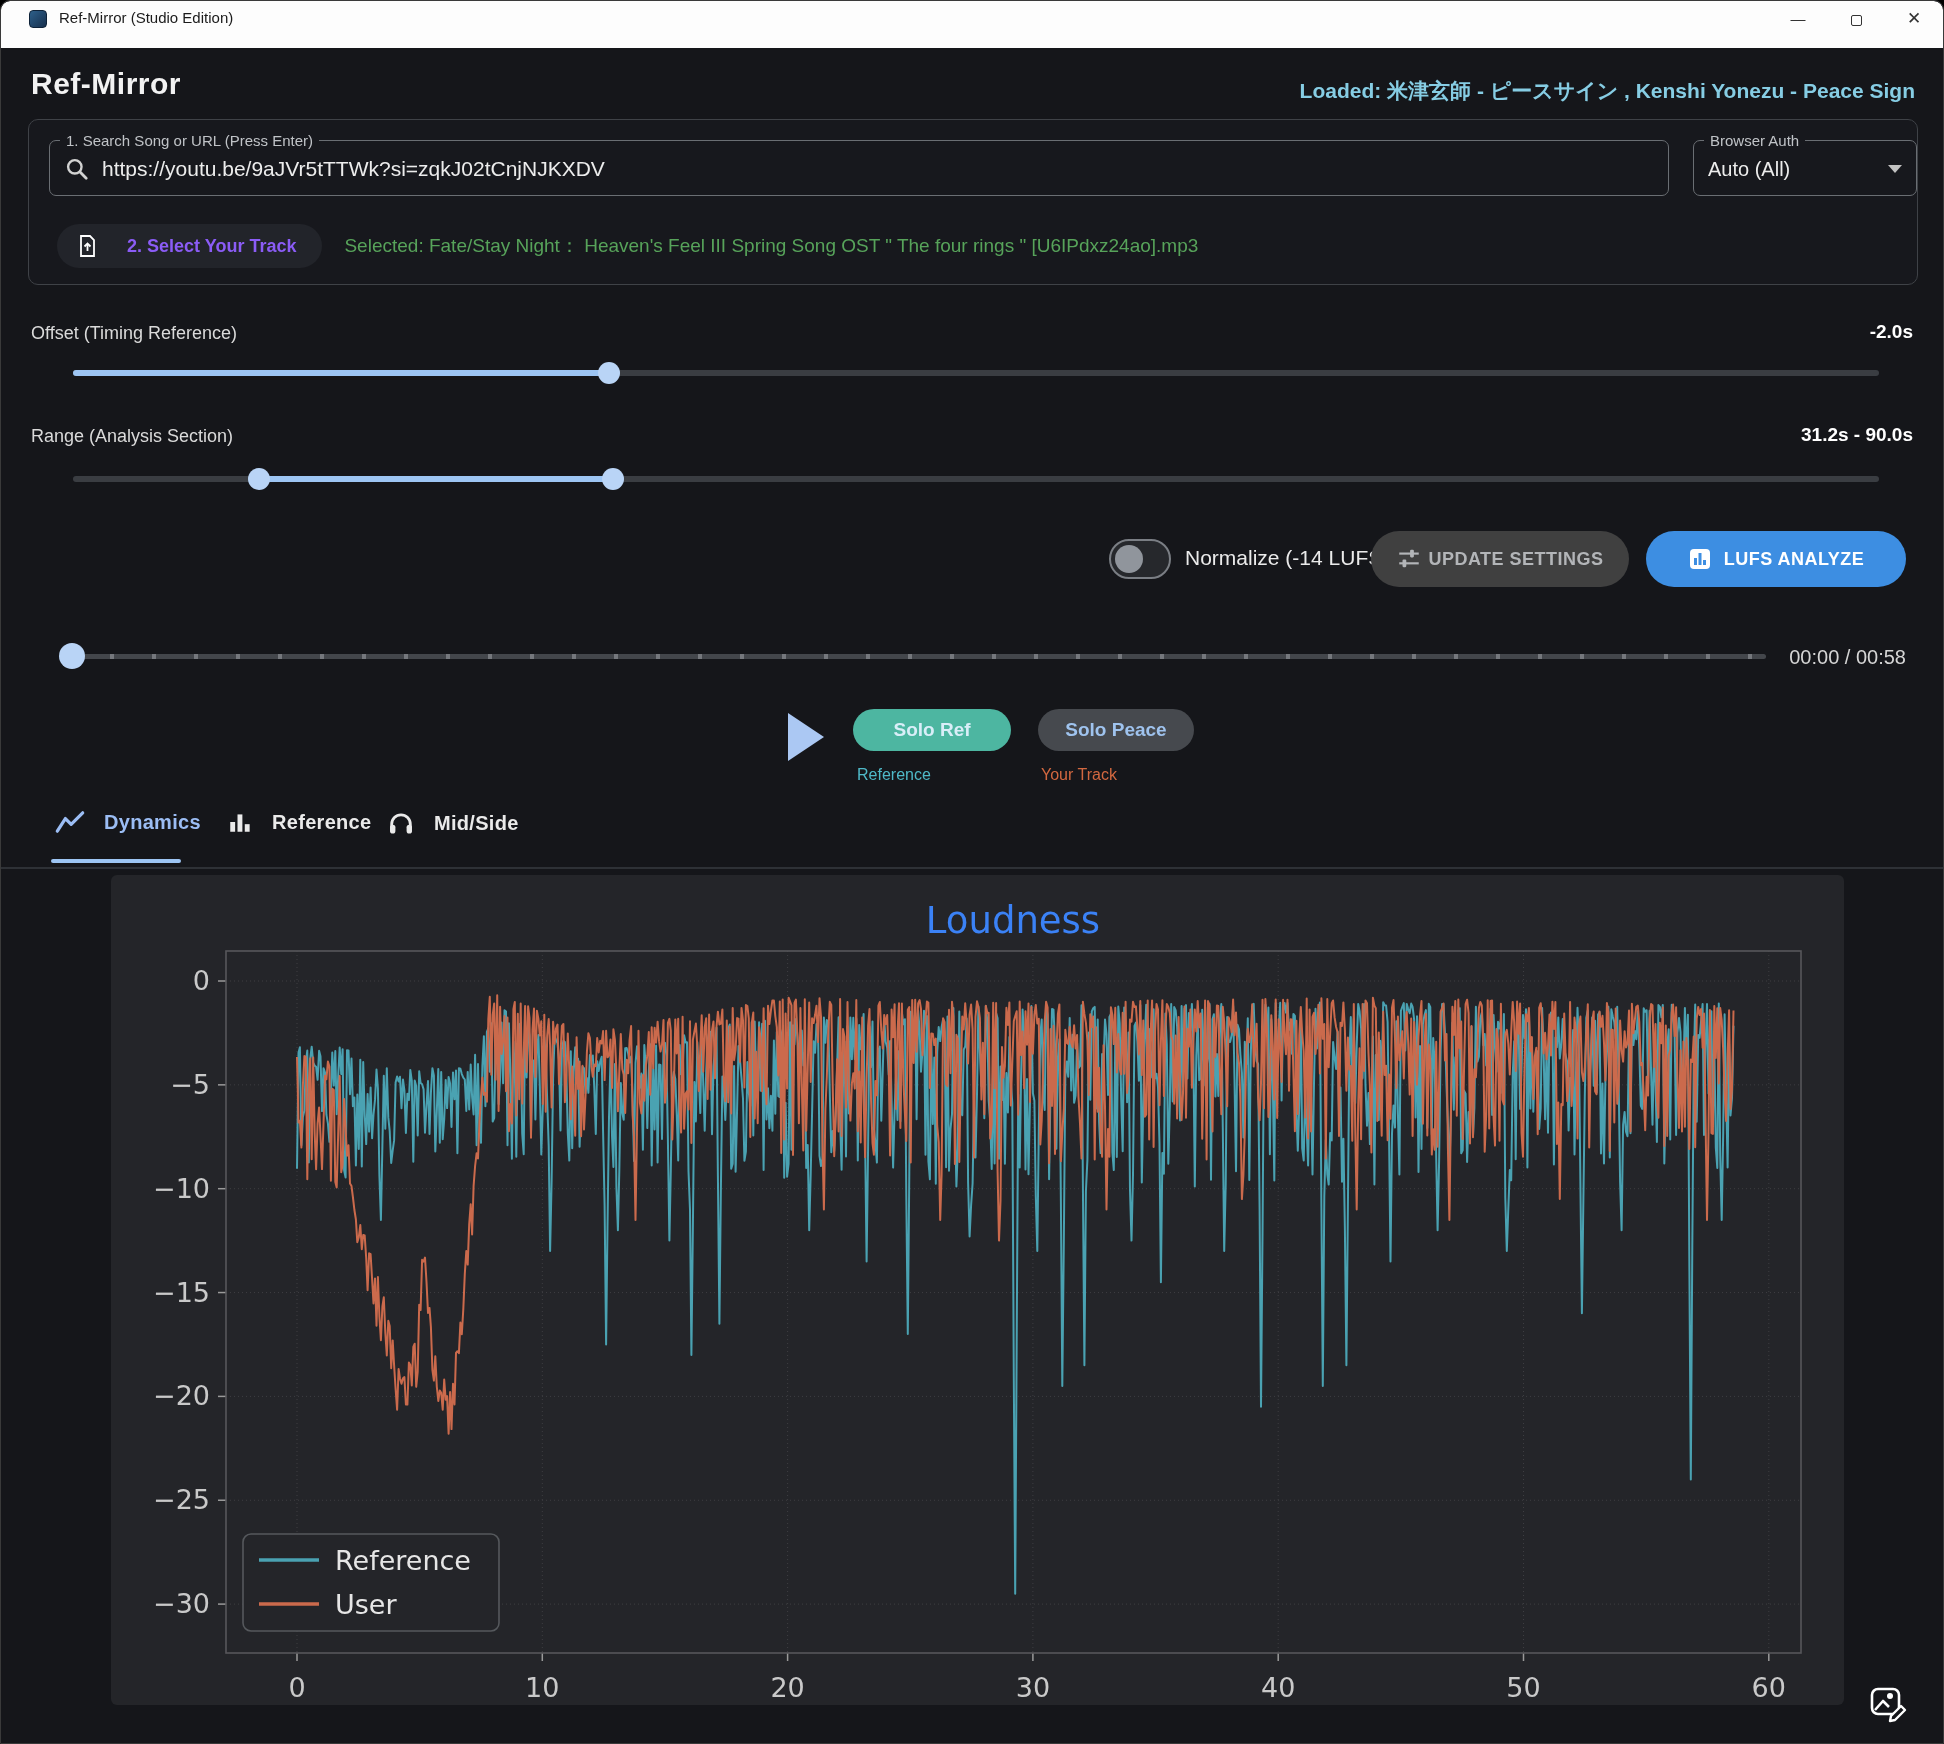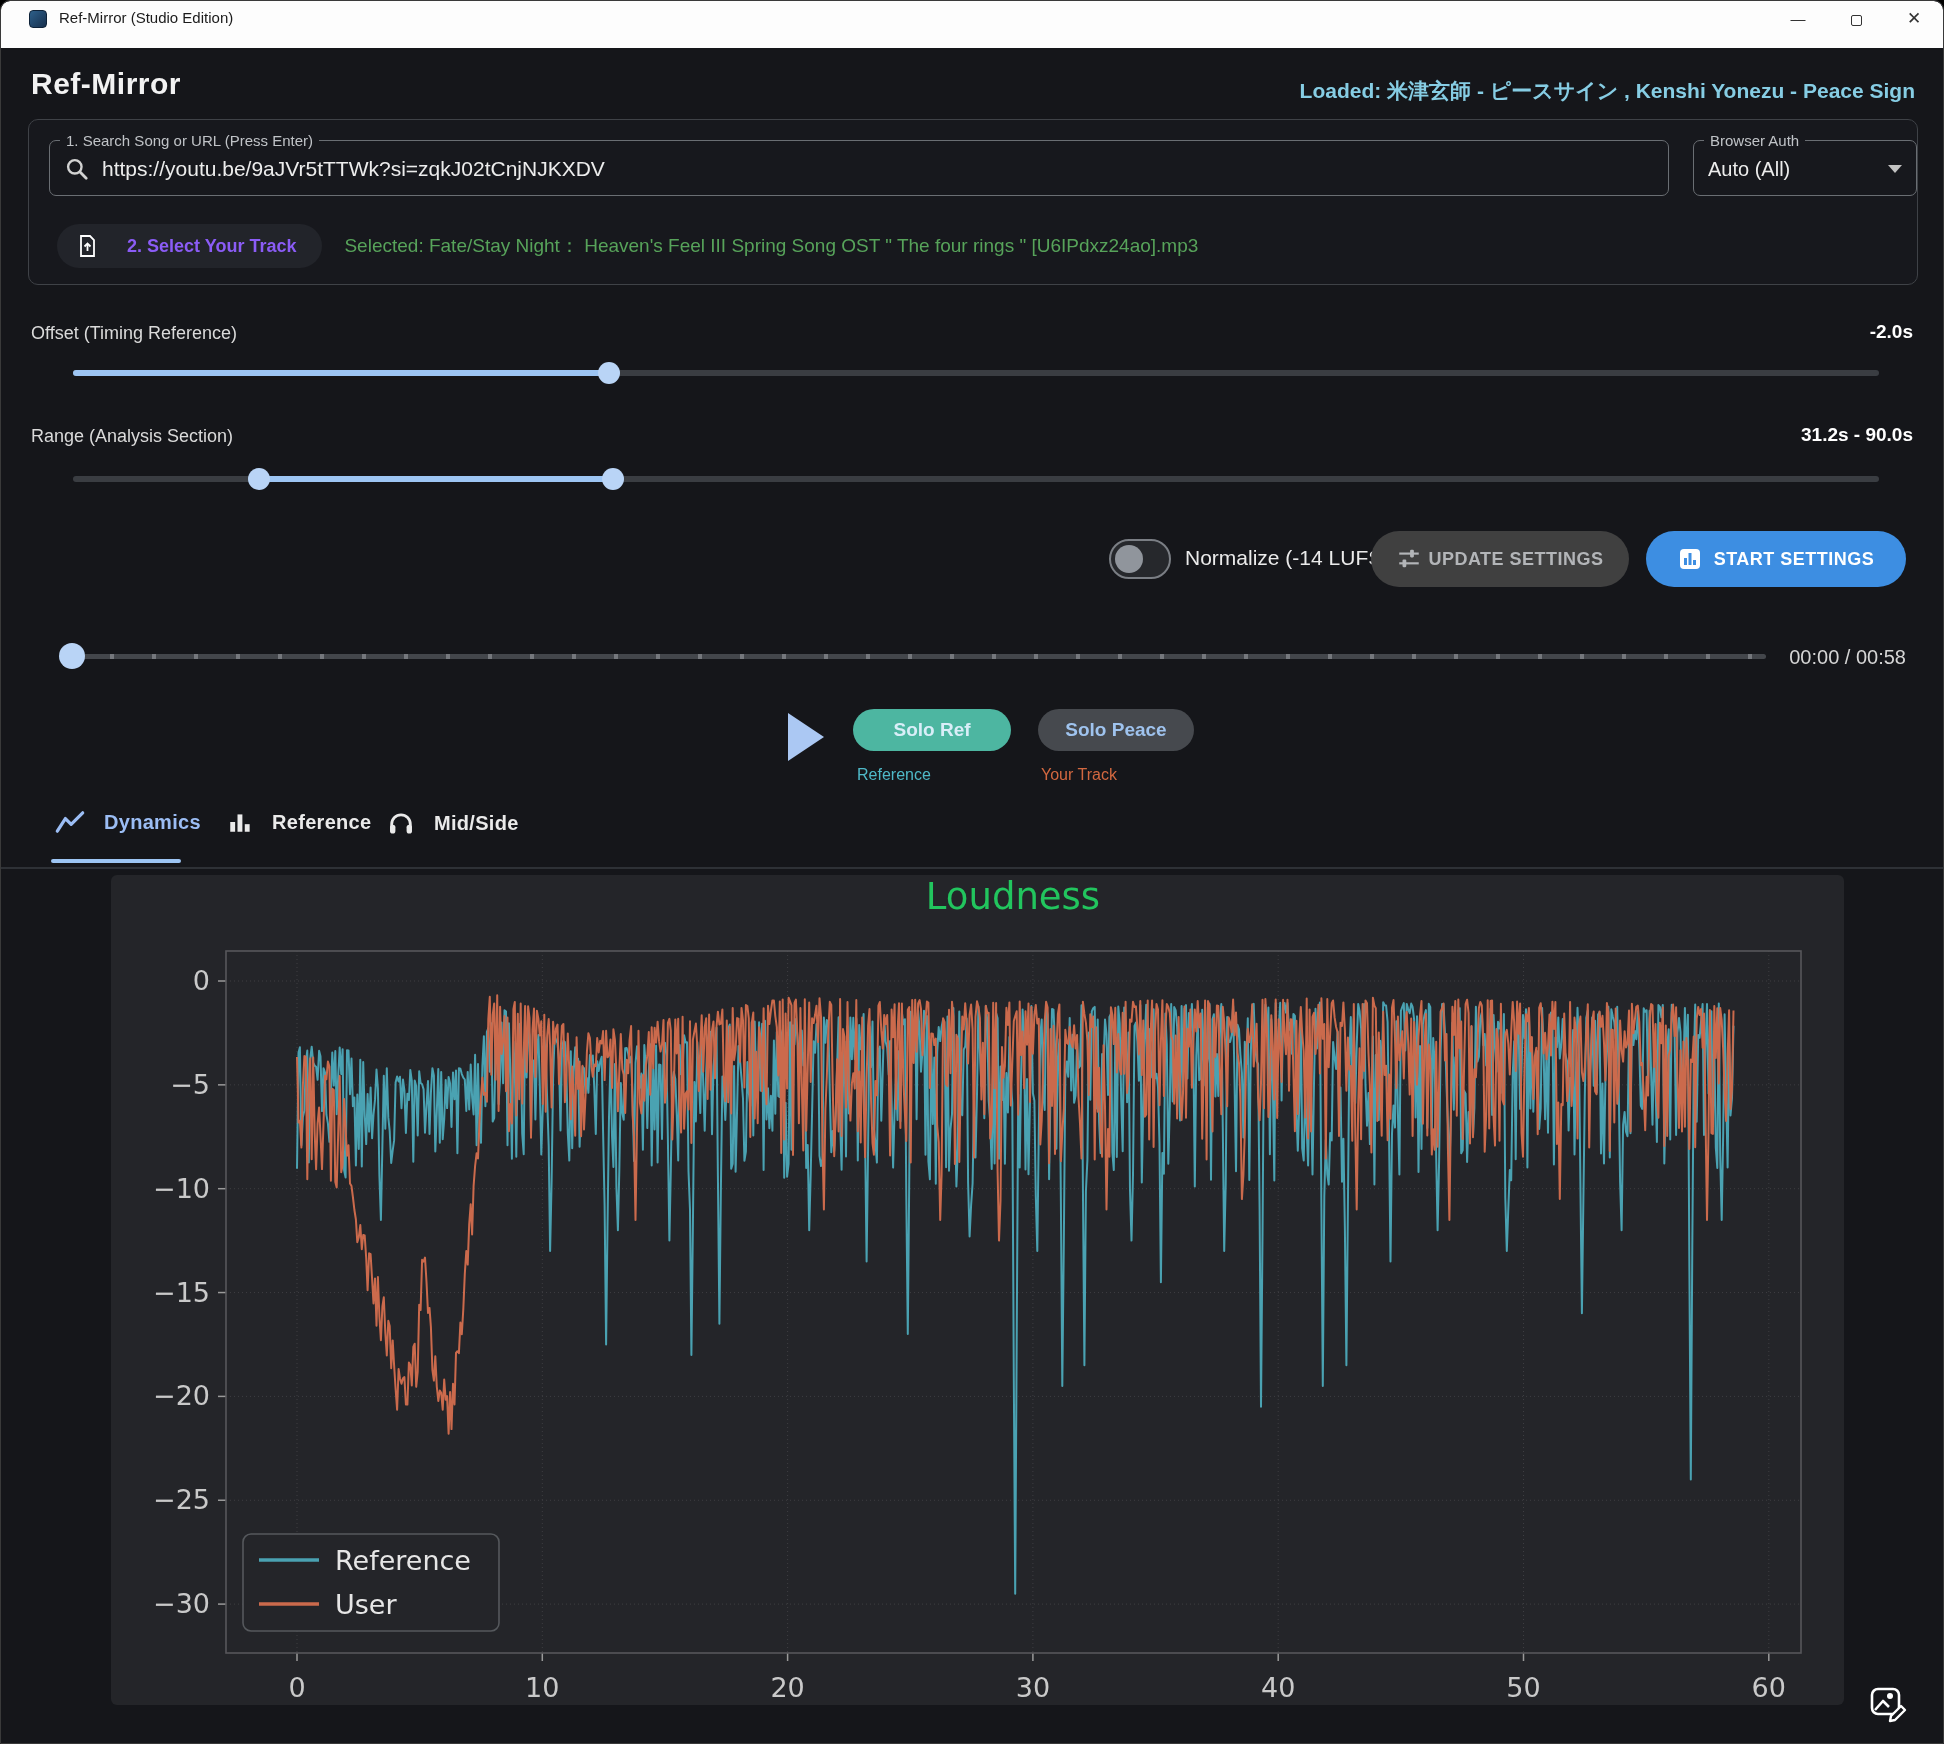--- a/index.html
+++ b/index.html
@@ -70,22 +70,22 @@
   .sub-user { position:absolute; left:1040px; top:765px; font-size:16px; color:#d26840; }
   
   .tabs { position:absolute; left:0; top:798px; width:1944px; height:68px; }
   .tab { position:absolute; top:10px; display:flex; align-items:center; gap:19px; font-weight:bold; font-size:20px; letter-spacing:.3px; }
   .tab.active { color:#9bbdf4; }
   .tab.inactive { color:#eaeaea; }
   .tab-underline { position:absolute; left:50px; top:60px; width:130px; height:4px; border-radius:2px; background:#9dc5f3; }
   .tabs-divider { position:absolute; left:0; top:866px; width:1944px; height:2px; background:#2e3136; }
   
   .chart-card { position:absolute; left:110px; top:874px; width:1733px; height:830px; background:#242529; border-radius:6px; }
-  .chart-title { position:absolute; left:702px; top:0; width:400px; text-align:center;
-    font-family:"DejaVu Sans",sans-serif; font-size:37px; color:#22c55e; }
+  .chart-title { position:absolute; left:702px; top:24px; width:400px; text-align:center;
+    font-family:"DejaVu Sans",sans-serif; font-size:37px; color:#3b82f6; }
   #chart-svg { position:absolute; left:0; top:0; }
   .watermark { position:absolute; left:1868px; top:1682px; width:40px; height:40px; }
 </style>
 </head>
 <body>
 
 <div id="app">
 
   <div class="titlebar">
     <div class="appicon"></div>
@@ -158,21 +158,21 @@
       </svg>
       <span>UPDATE SETTINGS</span>
     </div>
     <div class="btn-analyze">
       <svg width="24" height="24" viewBox="0 0 24 24">
         <rect x="2" y="2" width="20" height="20" rx="4" fill="#fff"></rect>
         <rect x="6" y="11" width="3" height="7" fill="#3d8ee2"></rect>
         <rect x="10.5" y="6" width="3" height="12" fill="#3d8ee2"></rect>
         <rect x="15" y="13" width="3" height="5" fill="#3d8ee2"></rect>
       </svg>
-      <span>START SETTINGS</span>
+      <span>LUFS ANALYZE</span>
     </div>
   </div>
 
   <div class="playtrack"></div>
   <div class="playthumb" style="left: 58px;"></div>
   <div class="playtime">00:00 / 00:58</div>
 
   <div class="play-btn"></div>
   <div class="pill solo-ref">Solo Ref</div>
   <div class="pill solo-user">Solo Peace</div>

